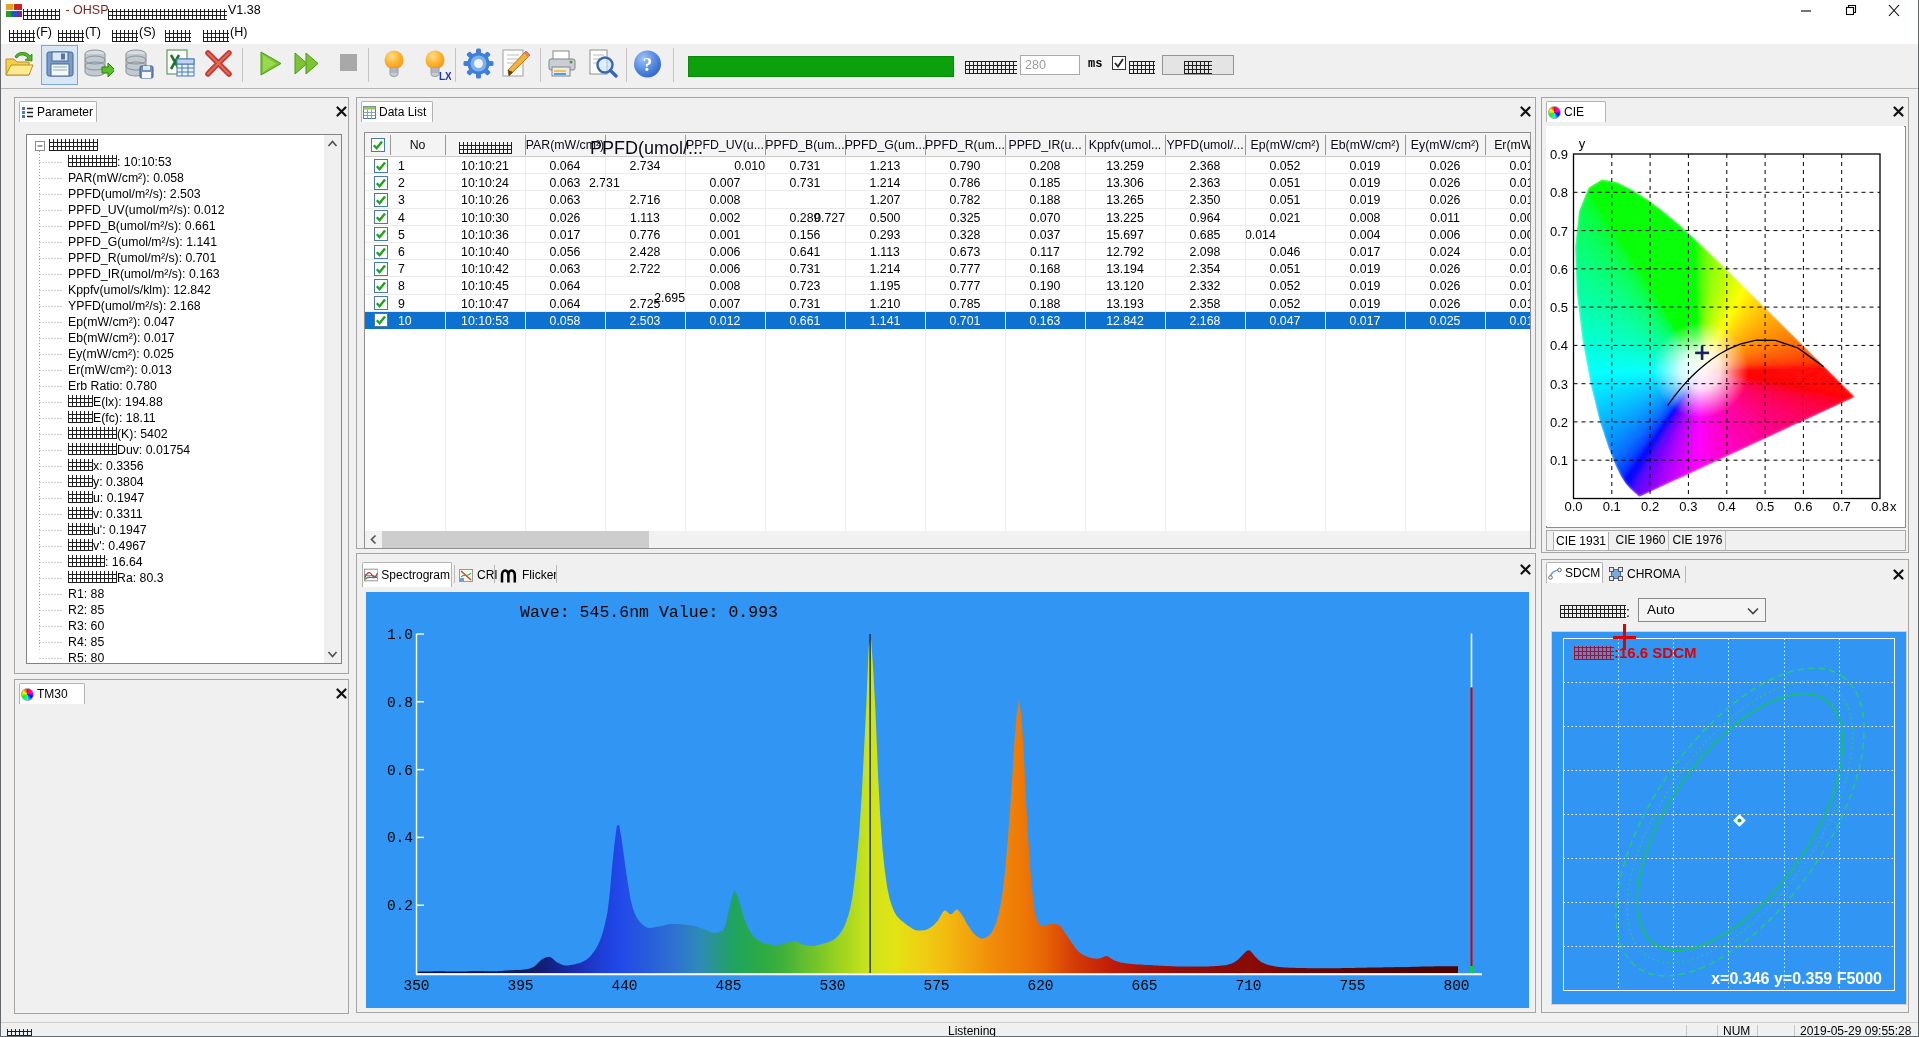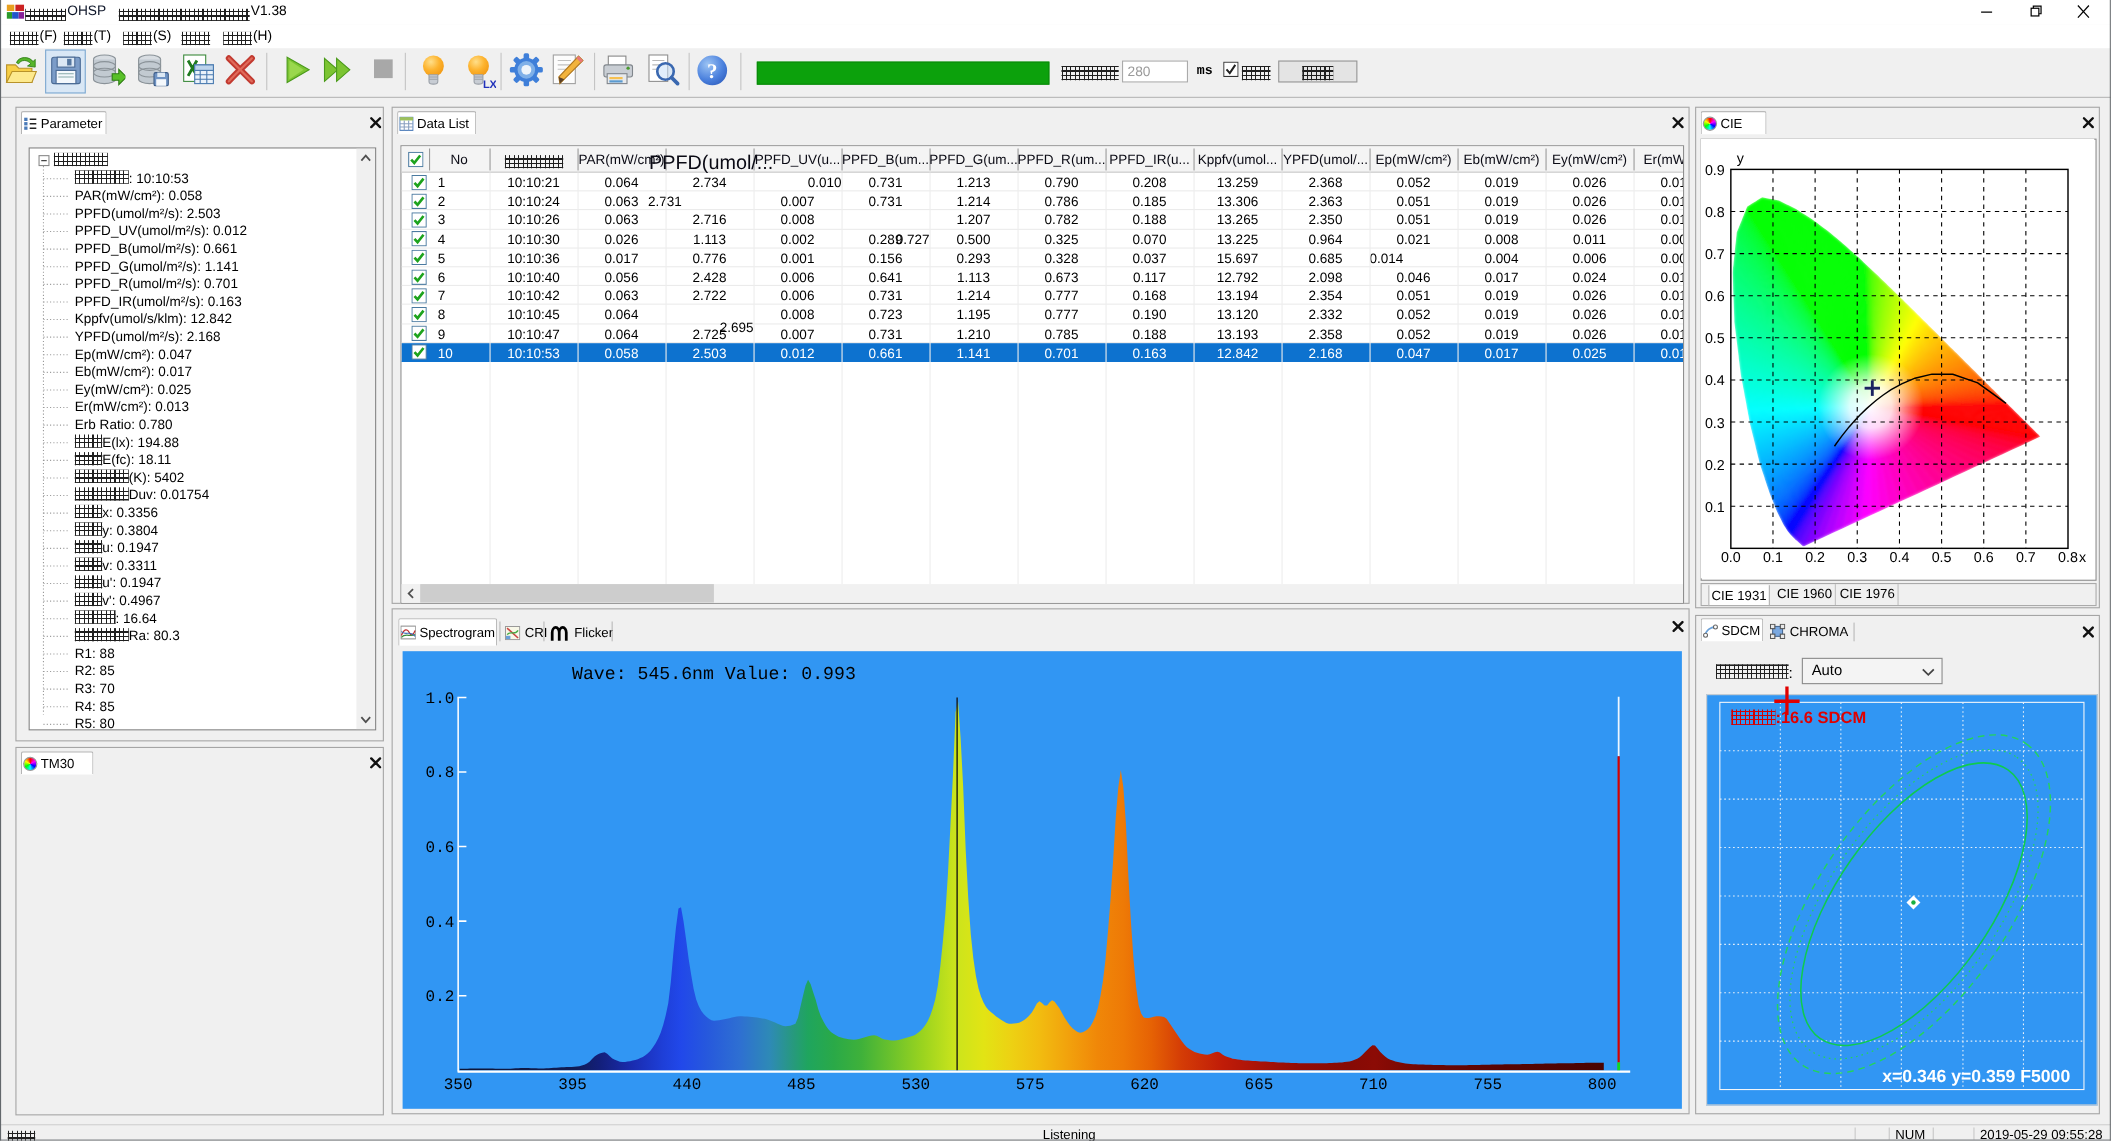--- a/index.html
+++ b/index.html
@@ -18,21 +18,21 @@
 
 <div class="abs" style="left:0;top:0;width:1919px;height:22px;background:#fff">
 <svg class="abs" style="left:6px;top:4px" width="16" height="14" viewBox="0 0 16 14">
 <rect x="0" y="0" width="7" height="6" fill="#e8a020"></rect>
       <rect x="8" y="0" width="8" height="6" fill="#cc2222"></rect>
 <rect x="0" y="7" width="5" height="6" fill="#2a9a2a"></rect>
       <rect x="5" y="7" width="6" height="6" fill="#2255cc"></rect>
       <rect x="11" y="7" width="5" height="6" fill="#882299"></rect>
 </svg>
 <span class="abs" style="left:23px;top:5px"><i class="z" style="width:37px"></i></span>
-<span class="abs" style="left:50px;top:3px;font-size:12.5px;color:#0f172a">&nbsp;-&nbsp;OHSP</span>
+<span class="abs" style="left:62px;top:3px;font-size:12.5px;color:#7f1d1d">&nbsp;-&nbsp;OHSP</span>
 <span class="abs" style="left:108px;top:5px"><i class="z" style="width:119px"></i></span>
 <span class="abs" style="left:228px;top:3px;font-size:12.5px;color:#000">V1.38</span>
 <svg class="abs" style="left:1798px;top:0" width="110" height="22" viewBox="0 0 110 22">
 <g stroke="#000" stroke-width="1.1" fill="none">
 <line x1="3" y1="11" x2="13" y2="11"></line>
 <rect x="48.5" y="7.5" width="7" height="7"></rect>
         <path d="M50.5 7.5 v-2 h7 v7 h-2"></path>
 <line x1="91" y1="5" x2="101" y2="16"></line>
         <line x1="101" y1="5" x2="91" y2="16"></line>
 </g>
@@ -268,21 +268,21 @@
 <div class="tr" style="left:41px;top:324px"><i class="z" style="width:25px;height:12px"></i>x: 0.3356</div>
 <div class="tr" style="left:41px;top:340px"><i class="z" style="width:25px;height:12px"></i>y: 0.3804</div>
 <div class="tr" style="left:41px;top:356px"><i class="z" style="width:25px;height:12px"></i>u: 0.1947</div>
 <div class="tr" style="left:41px;top:372px"><i class="z" style="width:25px;height:12px"></i>v: 0.3311</div>
 <div class="tr" style="left:41px;top:388px"><i class="z" style="width:25px;height:12px"></i>u': 0.1947</div>
 <div class="tr" style="left:41px;top:404px"><i class="z" style="width:25px;height:12px"></i>v': 0.4967</div>
 <div class="tr" style="left:41px;top:420px"><i class="z" style="width:37px;height:12px"></i>: 16.64</div>
 <div class="tr" style="left:41px;top:436px"><i class="z" style="width:49px;height:12px"></i>Ra: 80.3</div>
 <div class="tr" style="left:41px;top:452px">R1: 88</div>
 <div class="tr" style="left:41px;top:468px">R2: 85</div>
-<div class="tr" style="left:41px;top:484px">R3: 70</div>
+<div class="tr" style="left:41px;top:484px">R3: 60</div>
 <div class="tr" style="left:41px;top:500px">R4: 85</div>
 <div class="tr" style="left:41px;top:516px">R5: 80</div>
 <div class="abs" style="left:297px;top:0;width:17px;height:528px;background:#f0f0f0">
 <svg class="abs" style="left:3px;top:5px" width="11" height="8" viewBox="0 0 11 8">
           <path d="M1.5 6 L5.5 1.5 L9.5 6" stroke="#505050" stroke-width="1.6" fill="none"></path>
         </svg>
 <svg class="abs" style="left:3px;top:515px" width="11" height="8" viewBox="0 0 11 8">
           <path d="M1.5 2 L5.5 6.5 L9.5 2" stroke="#505050" stroke-width="1.6" fill="none"></path>
         </svg>
 </div>

